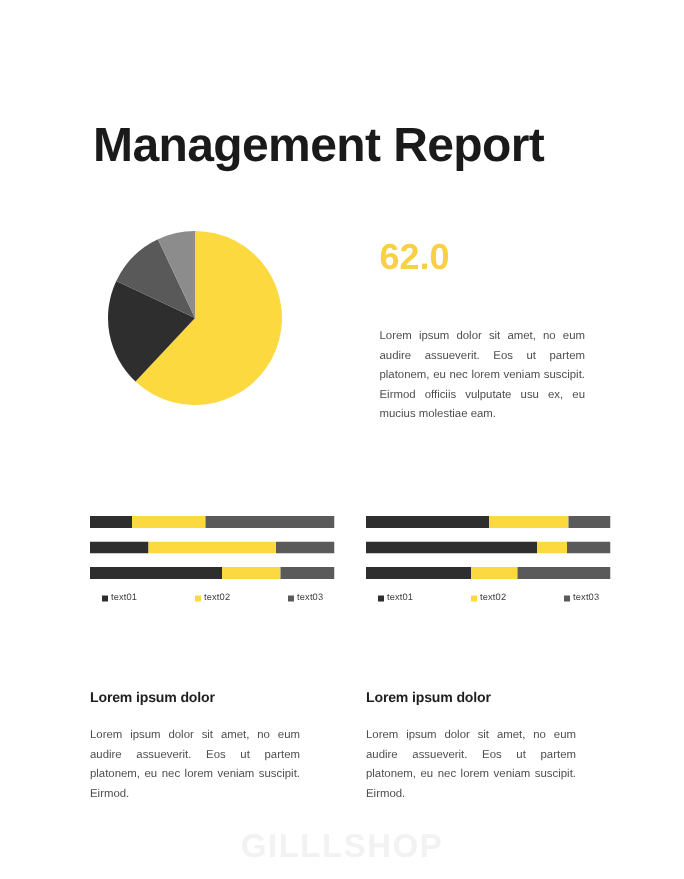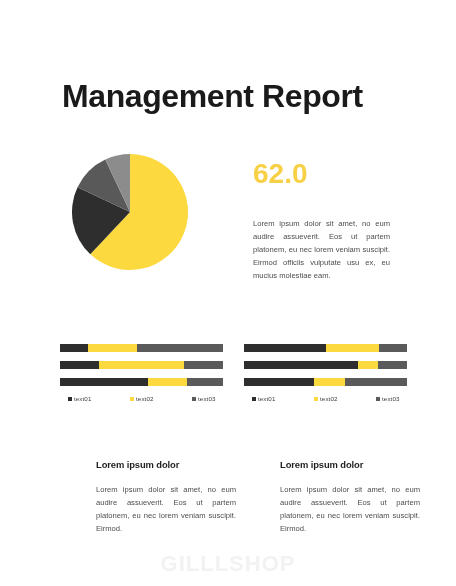--- a/index.html
+++ b/index.html
@@ -41,21 +41,21 @@
   }
   .pie-wrap svg {
     display: block;
   }
 
   
   .stat-number {
     position: absolute;
     left: 253px;
     top: 158px;
-    font-size: 28px;
+    font-size: 24px;
     font-weight: bold;
     color: #F7D046;
     letter-spacing: 0px;
   }
   .stat-paragraph {
     position: absolute;
     left: 253px;
     top: 209px;
     width: 137px;
     font-size: 7.6px;
@@ -100,21 +100,20 @@
   .legend-label {
     font-size: 6.2px;
     color: #3d3d3d;
     letter-spacing: 0.1px;
   }
 
   
   .text-block {
     position: absolute;
     width: 140px;
-    margin-left: 36px;
   }
   .block-left  { left: 60px;  top: 459px; }
   .block-right { left: 244px; top: 459px; }
 
   .block-heading {
     font-size: 9.4px;
     font-weight: bold;
     color: #1f1f1f;
     margin: 0 0 13px 0;
     letter-spacing: -0.1px;

